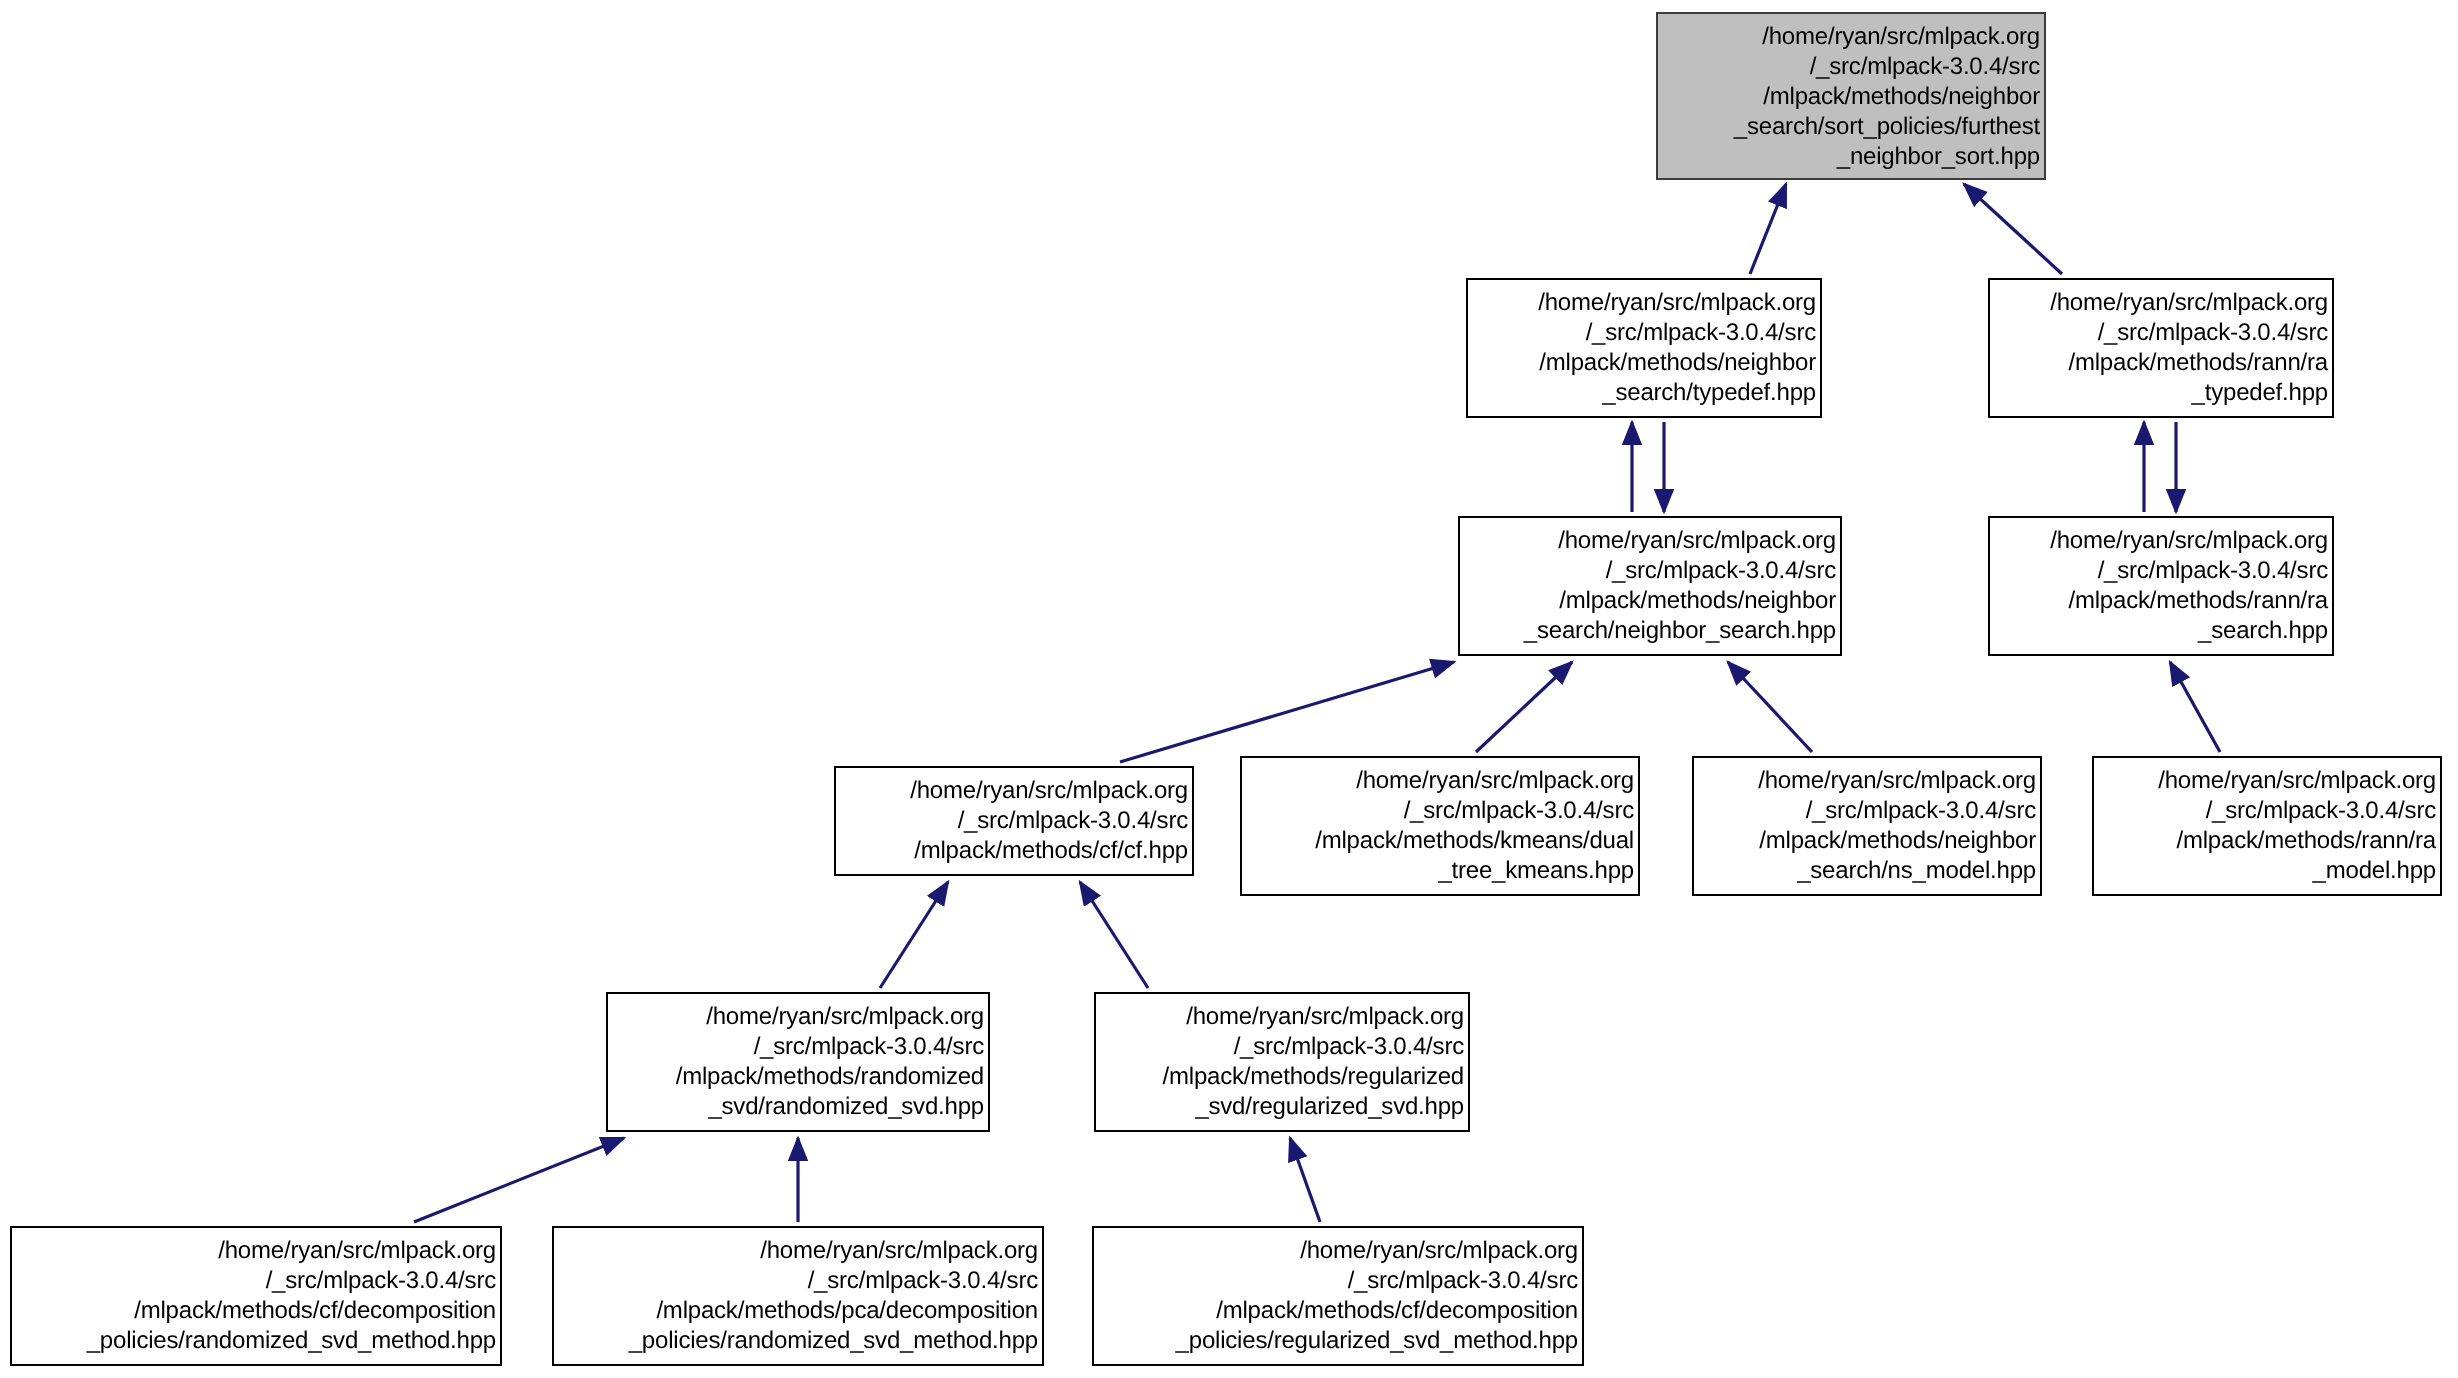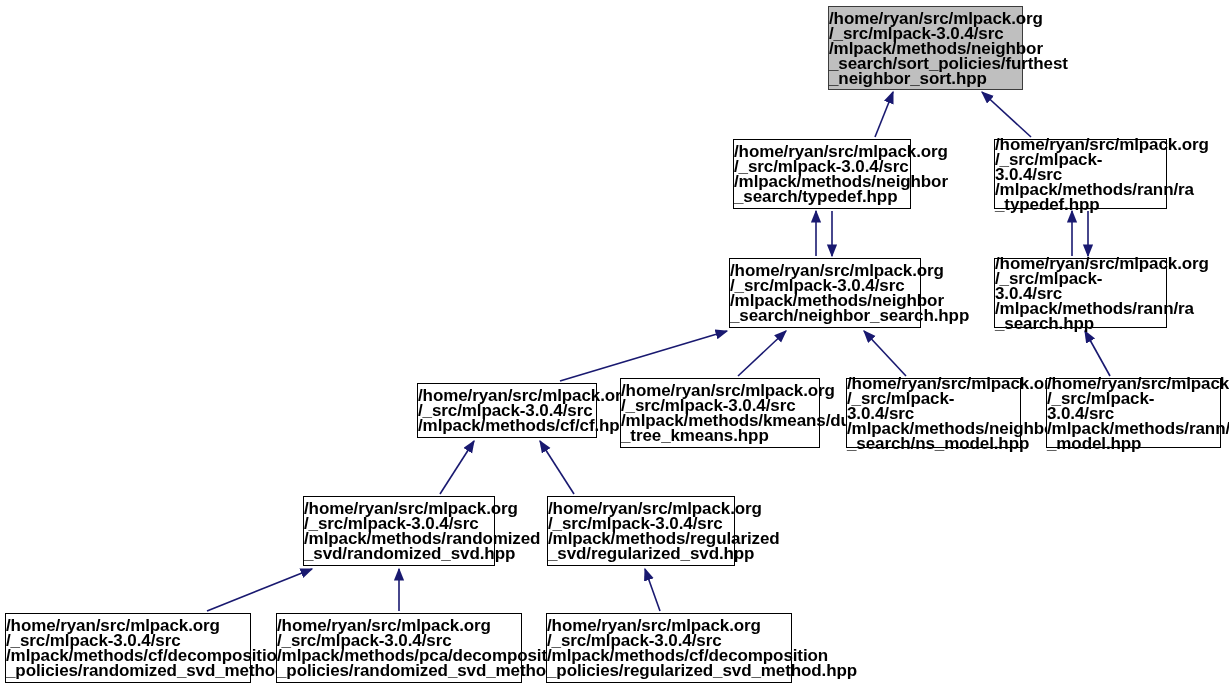--- a/index.html
+++ b/index.html
@@ -24,30 +24,29 @@
     width: 1229px;
     height: 689px;
     pointer-events: none;
   }
   .node {
     position: absolute;
     box-sizing: border-box;
     border: 1px solid #000000;
     background: #ffffff;
     color: #000000;
-    font-size: 17px;
+    font-size: 12px;
     line-height: 15px;
-    text-align: left;
+    text-align: right;
     display: flex;
     align-items: center;
     justify-content: center;
     white-space: pre-line;
     letter-spacing: -0.1px;
     z-index: 2;
-    font-weight: bold;
   }
   .node.root {
     background: #bfbfbf;
     border: 1px solid #3c3c3c;
   }
   .node-label {
     display: block;
     width: 100%;
     padding: 0 2px;
   }

